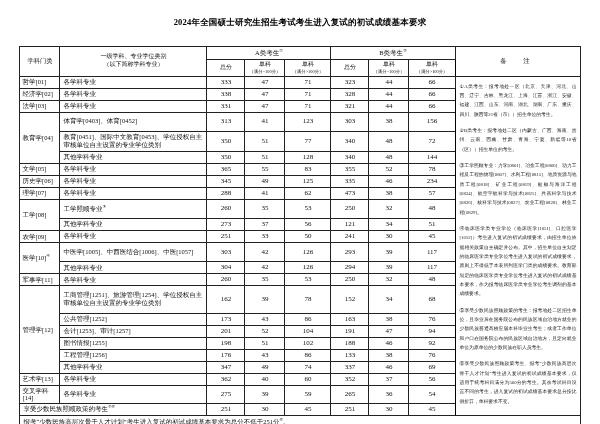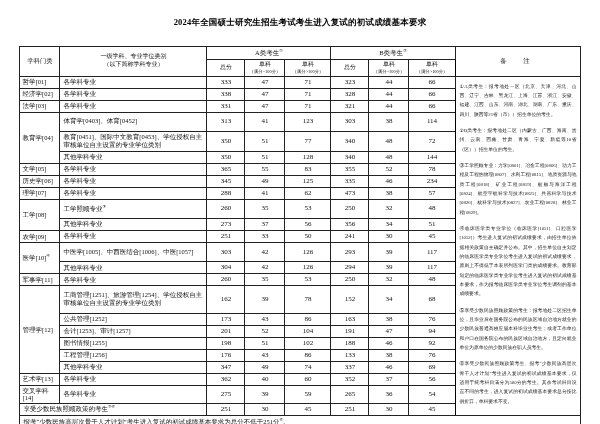--- a/index.html
+++ b/index.html
@@ -144,21 +144,21 @@
           <td class="num">66</td>
         </tr>
         <tr>
           <td class="cat" rowspan="3">教育学[04]</td>
           <td class="label">体育学[0403]、体育[0452]</td>
           <td class="num sep">313</td>
           <td class="num">41</td>
           <td class="num">123</td>
           <td class="num sep">303</td>
           <td class="num">38</td>
-          <td class="num">114</td>
+          <td class="num">156</td>
         </tr>
         <tr>
           <td class="label">教育[0451]、国际中文教育[0453]、学位授权自主审核单位自主设置的专业学位类别</td>
           <td class="num sep">350</td>
           <td class="num">51</td>
           <td class="num">77</td>
           <td class="num sep">340</td>
           <td class="num">48</td>
           <td class="num">72</td>
         </tr>
@@ -209,21 +209,21 @@
           <td class="num">53</td>
           <td class="num sep">250</td>
           <td class="num">32</td>
           <td class="num">48</td>
         </tr>
         <tr>
           <td class="label">其他学科专业</td>
           <td class="num sep">273</td>
           <td class="num">37</td>
           <td class="num">56</td>
-          <td class="num sep">356</td>
+          <td class="num sep">121</td>
           <td class="num">34</td>
           <td class="num">51</td>
         </tr>
         <tr>
           <td class="cat" rowspan="1">农学[09]</td>
           <td class="label">各学科专业</td>
           <td class="num sep">251</td>
           <td class="num">33</td>
           <td class="num">50</td>
           <td class="num sep">241</td>

